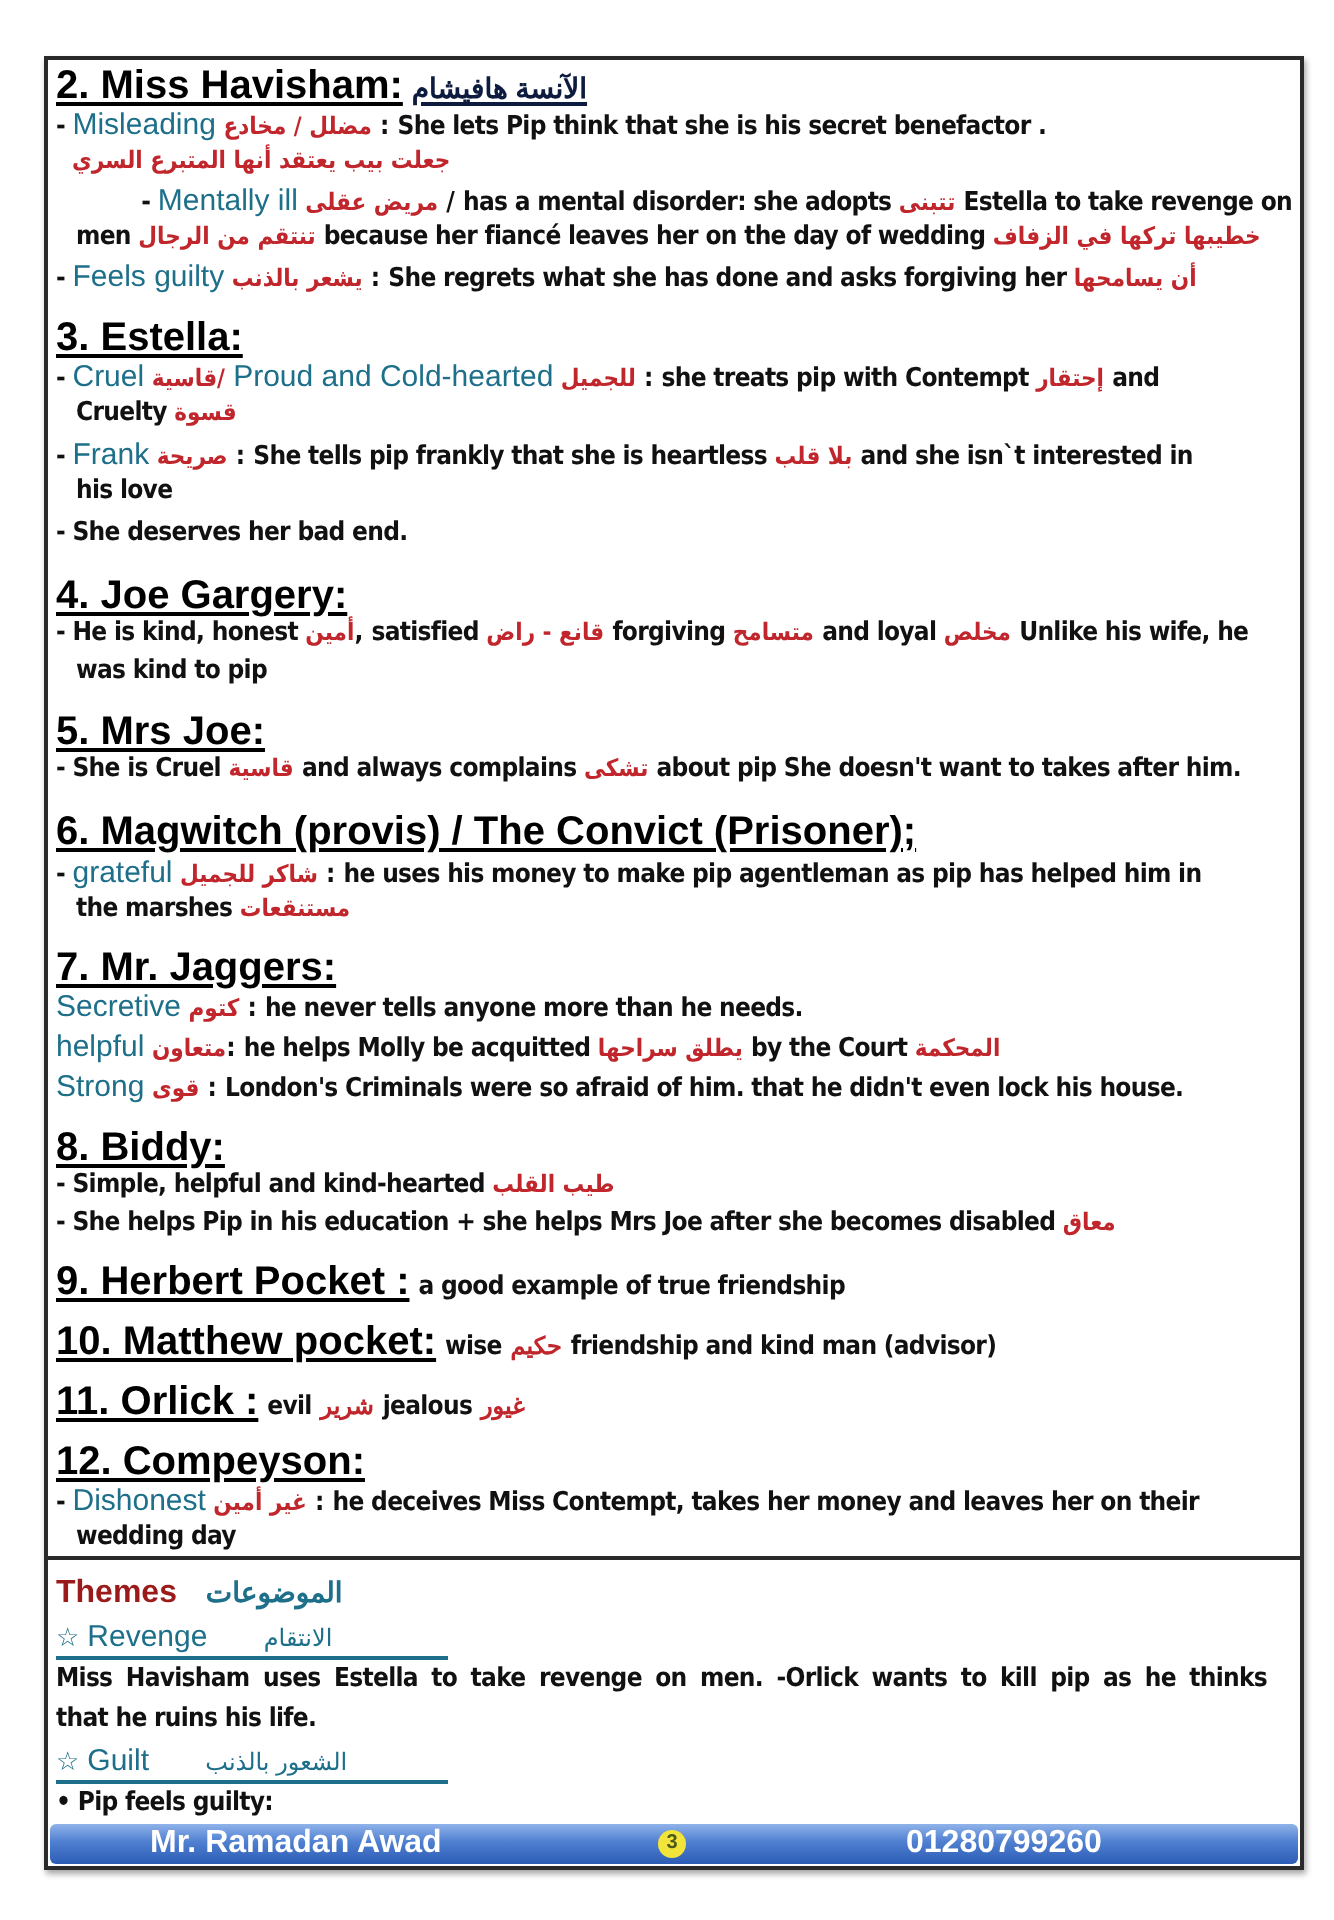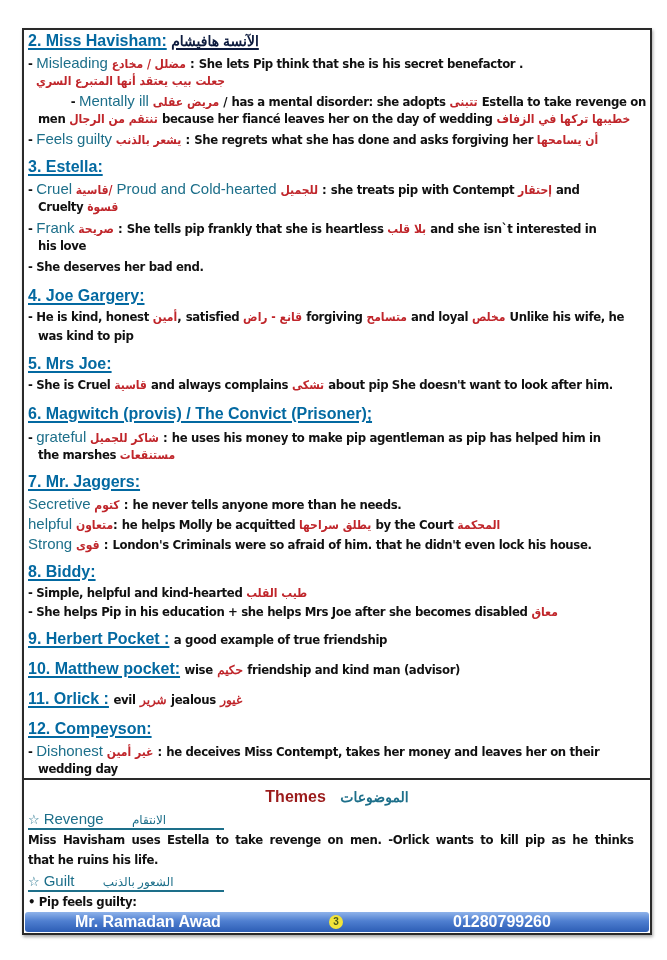--- a/index.html
+++ b/index.html
@@ -1,28 +1,28 @@
 <!DOCTYPE html>
 <html><head>
 <meta charset="utf-8">
 <style>
   html, body { margin: 0; padding: 0; background: #ffffff; }
   body { width: 667px; height: 960px; position: relative; overflow: hidden; font-family: "Liberation Sans", sans-serif; }
   .page { position: absolute; left: 22px; top: 28px; width: 630px; height: 907px; border: 2px solid #2a2a2a; box-sizing: border-box; background: #fff; box-shadow: 1px 2px 3px rgba(0,0,0,0.35); }
   .content { position: absolute; left: 4px; top: 0; right: 4px; }
-  .h { font-family: "Liberation Sans", sans-serif; font-weight: bold; font-size: 16px; color: #0369a1; text-decoration: underline; text-decoration-thickness: 2px; text-underline-offset: 2px; display: inline; }
+  .h { font-family: "Liberation Sans", sans-serif; font-weight: bold; font-size: 20px; color: #000000; text-decoration: underline; text-decoration-thickness: 2px; text-underline-offset: 2px; display: inline; }
   .hrow { position: absolute; left: 0; white-space: nowrap; }
   .line { position: absolute; left: 0; right: 0; font-family: "DejaVu Sans Condensed", "Liberation Sans Narrow", "Liberation Sans", sans-serif; font-size: 13px; font-weight: bold; color: #111; white-space: nowrap; letter-spacing: -0.35px; }
   .line.indent { left: 10px; }
   .kw { font-family: "Liberation Sans", sans-serif; font-weight: normal; font-size: 15px; color: #1d6f8a; letter-spacing: 0; }
   .ar { color: #c0262b; font-weight: bold; font-size: 12px; }
   .ar-heading { color: #0d1b3e; }
   .just { display: flex; justify-content: flex-end; right: 0; }
   .divider { position: absolute; left: 0; right: 0; height: 2px; background: #2a2a2a; }
-  .themes-title { position: absolute; left: 0; right: 0; text-align: center; font-size: 16px; font-weight: bold; white-space: nowrap; }
+  .themes-title { position: absolute; left: 0; right: 0; text-align: left; font-size: 16px; font-weight: bold; white-space: nowrap; }
   .themes-title .en { color: #9b1b1b; font-family: "Liberation Sans", sans-serif; }
   .themes-title .arx { color: #1d6f8a; font-size: 14px; margin-left: 10px; }
   .theme-h { position: absolute; left: 0; font-size: 15px; color: #1d6f8a; white-space: nowrap; border-bottom: 2px solid #1d6f8a; padding-bottom: 1px; width: 196px; }
   .theme-h .star { font-size: 13px; margin-right: 4px; }
   .theme-h .tar { color: #1d6f8a; font-size: 12px; margin-left: 24px; }
   .footer { position: absolute; left: 1px; right: 1px; bottom: 1px; height: 20px; background: linear-gradient(#8fb3ea 0%, #4f7fd0 45%, #2c5db5 100%); border-radius: 3px; color: #fff; font-family: "Liberation Sans", sans-serif; font-size: 16px; font-weight: bold; padding-left: 39px; }
   .footer .name { position: absolute; left: 50px; top: 1px; }
   .footer .num { position: absolute; left: 304px; top: 3px; width: 14px; height: 14px; border-radius: 50%; background: #f2e43a; color: #4b5a1c; font-size: 10px; text-align: center; line-height: 14px; }
   .footer .phone { position: absolute; left: 428px; top: 1px; }
 </style>
@@ -112,21 +112,21 @@
     </div>
 
     <div class="hrow" style="top:325px">
       <span class="h">5. Mrs Joe:</span>
     </div>
     <div class="line" style="top:347px">
       <span>- She is Cruel</span>
       <span class="ar">قاسية</span>
       <span>and always complains</span>
       <span class="ar">تشكى</span>
-      <span>about pip She doesn't want to look after him.</span>
+      <span>about pip She doesn't want to takes after him.</span>
     </div>
 
     <div class="hrow" style="top:375px">
       <span class="h">6. Magwitch (provis) / The Convict (Prisoner);</span>
     </div>
     <div class="line" style="top:398px">
       <span>- </span><span class="kw">grateful</span>
       <span class="ar">شاكر للجميل</span>
       <span>: he uses his money to make pip agentleman as pip has helped him in</span>
     </div>

